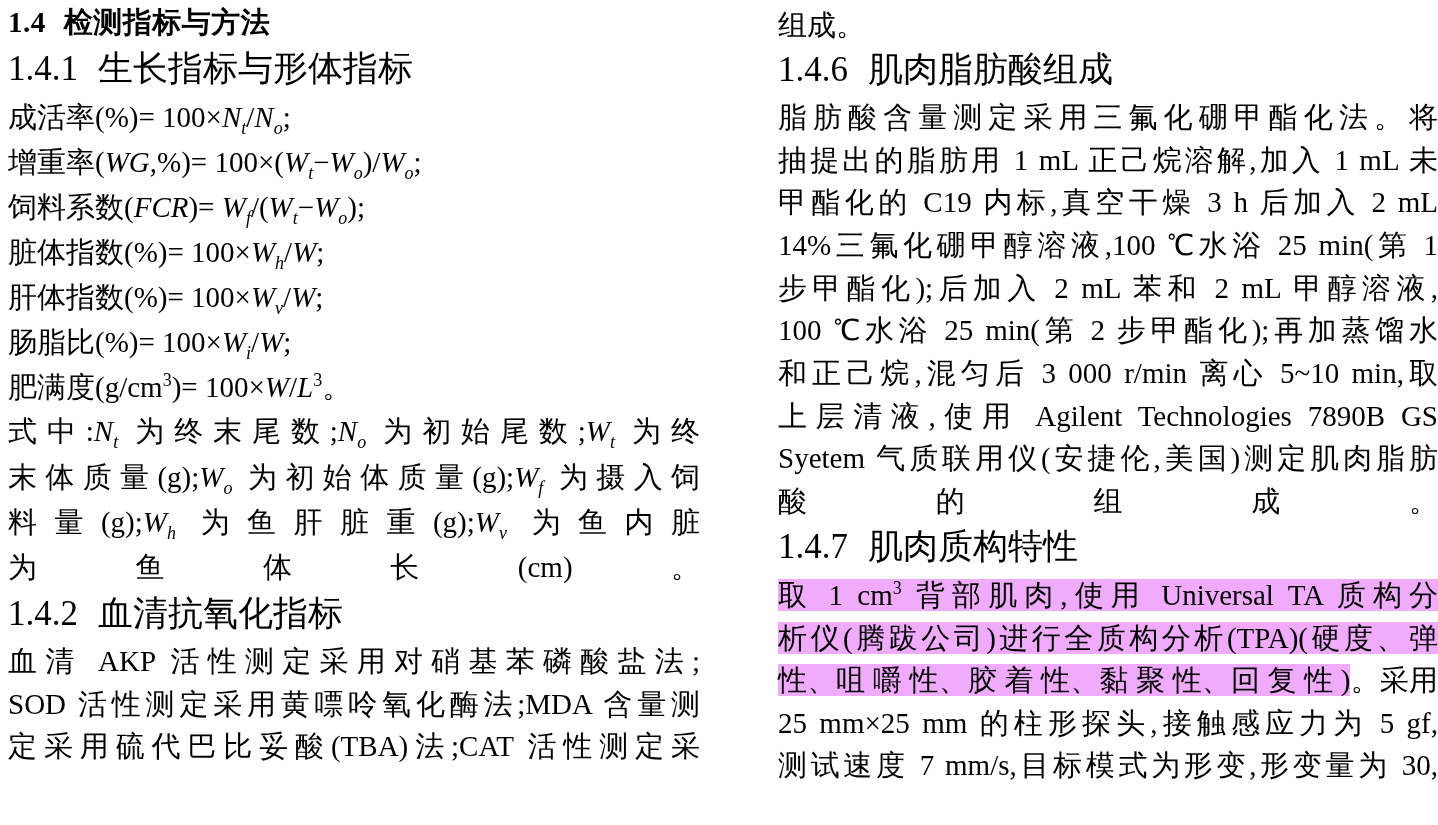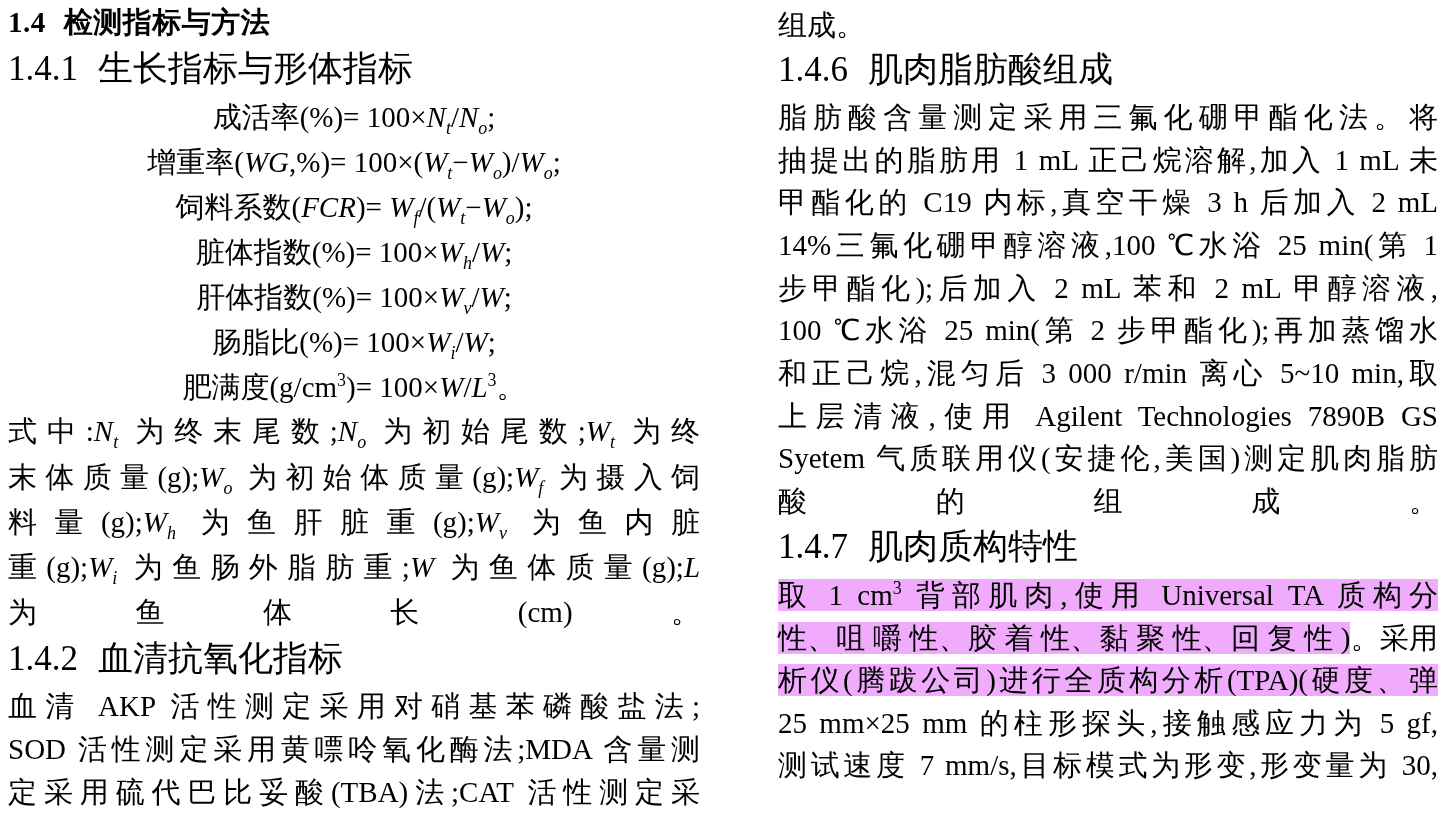--- a/index.html
+++ b/index.html
@@ -55,21 +55,20 @@
     margin: 0 0 4px 0;
     line-height: 1.3;
     white-space: nowrap;
   }
   .sub-head .num {
     margin-right: 20px;
   }
   .formula {
     font-size: 29px;
     line-height: 1.46;
-    text-align: center;
     white-space: nowrap;
   }
   .formula-block {
     margin: 0 0 2px 0;
   }
   .para {
     font-size: 29px;
     line-height: 1.47;
     text-align: justify;
     text-align-last: justify;
@@ -142,21 +141,20 @@
         </div>
         <div class="formula">
           肥满度(g/cm<sup>3</sup>)= 100×<i>W</i>/<i>L</i><sup>3</sup>。
         </div>
       </div>
 
       <div class="para">
         <span class="just">式中:<i>N</i><sub>t</sub> 为终末尾数;<i>N</i><sub>o</sub> 为初始尾数;<i>W</i><sub>t</sub> 为终</span>
         <span class="just">末体质量(g);<i>W</i><sub>o</sub> 为初始体质量(g);<i>W</i><sub>f</sub> 为摄入饲</span>
         <span class="just">料量(g);<i>W</i><sub>h</sub> 为鱼肝脏重(g);<i>W</i><sub>v</sub> 为鱼内脏</span>
-        <span class="just">重(g);<i>W</i><sub>i</sub> 为鱼肠外脂肪重;<i>W</i> 为鱼体质量(g);<i>L</i></span>
         <span class="rline">为鱼体长(cm)。</span>
       </div>
 
       <div class="sub-head">
         <span class="num">1.4.2</span><span>血清抗氧化指标</span>
       </div>
 
       <div class="para">
         <span class="just">血清 AKP 活性测定采用对硝基苯磷酸盐法;</span>
         <span class="just">SOD 活性测定采用黄嘌呤氧化酶法;MDA 含量测</span>
@@ -187,22 +185,22 @@
         <span class="just">Syetem 气质联用仪(安捷伦,美国)测定肌肉脂肪</span>
         <span class="rline">酸的组成。</span>
       </div>
 
       <div class="sub-head">
         <span class="num">1.4.7</span><span>肌肉质构特性</span>
       </div>
 
       <div class="para">
         <span class="just"><span class="hl">取 1 cm<sup>3</sup> 背部肌肉,使用 Universal TA 质构分</span></span>
+        <span class="just"><span class="hl">析仪(腾跋公司)进行全质构分析(TPA)(硬度、弹</span></span>
         <span class="just"><span class="hl">性、咀 嚼 性、胶 着 性、黏 聚 性、回 复 性 )</span>。采用</span>
-        <span class="just"><span class="hl">析仪(腾跋公司)进行全质构分析(TPA)(硬度、弹</span></span>
         <span class="just">25 mm×25 mm 的柱形探头,接触感应力为 5 gf,</span>
         <span class="rline">测试速度 7 mm/s,目标模式为形变,形变量为 30,</span>
       </div>
 
     </div>
 
   </div>
 </div>
 
 </body></html>

